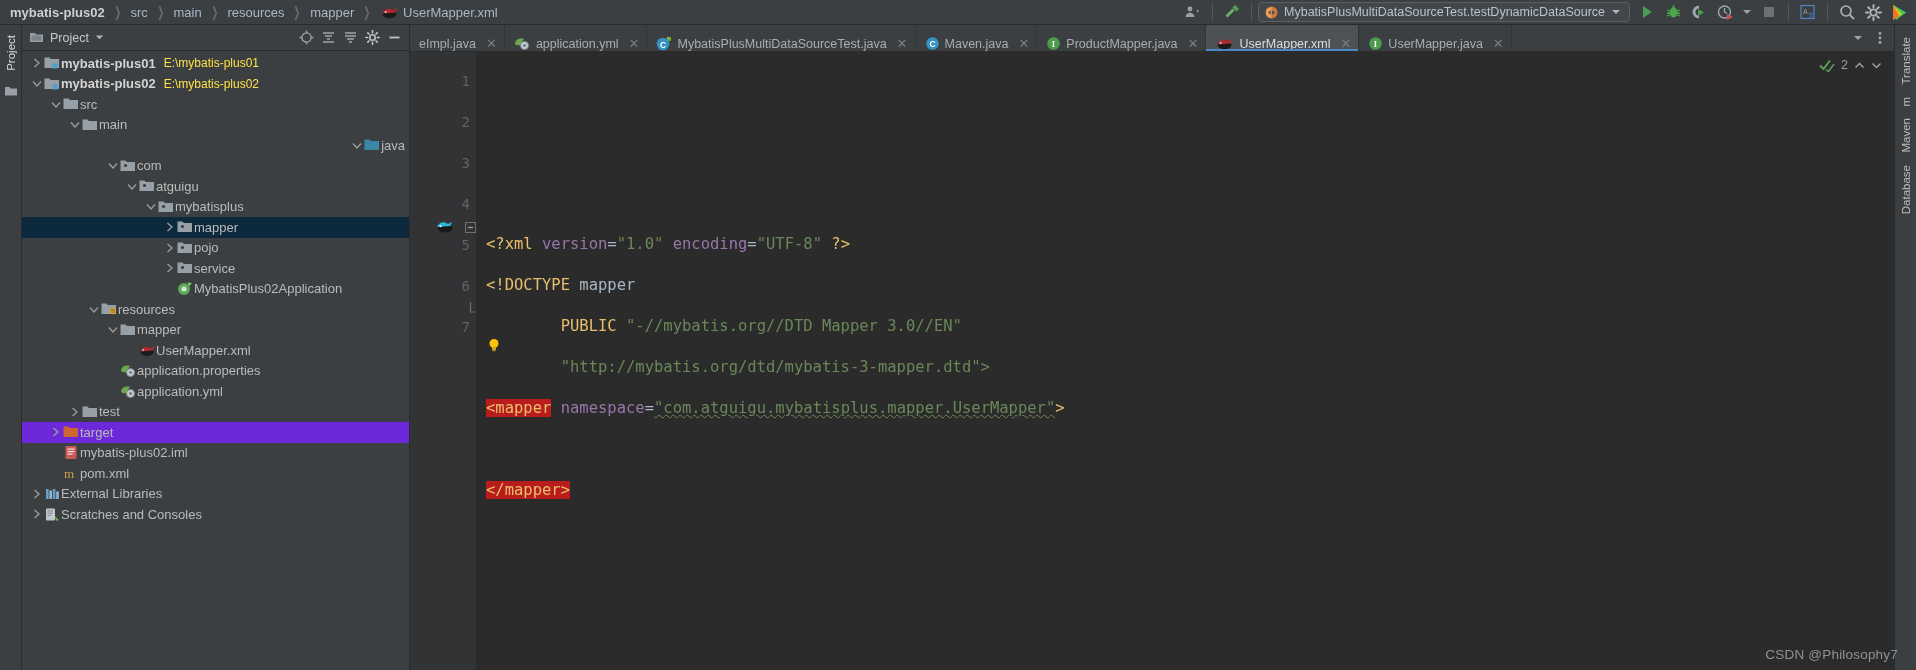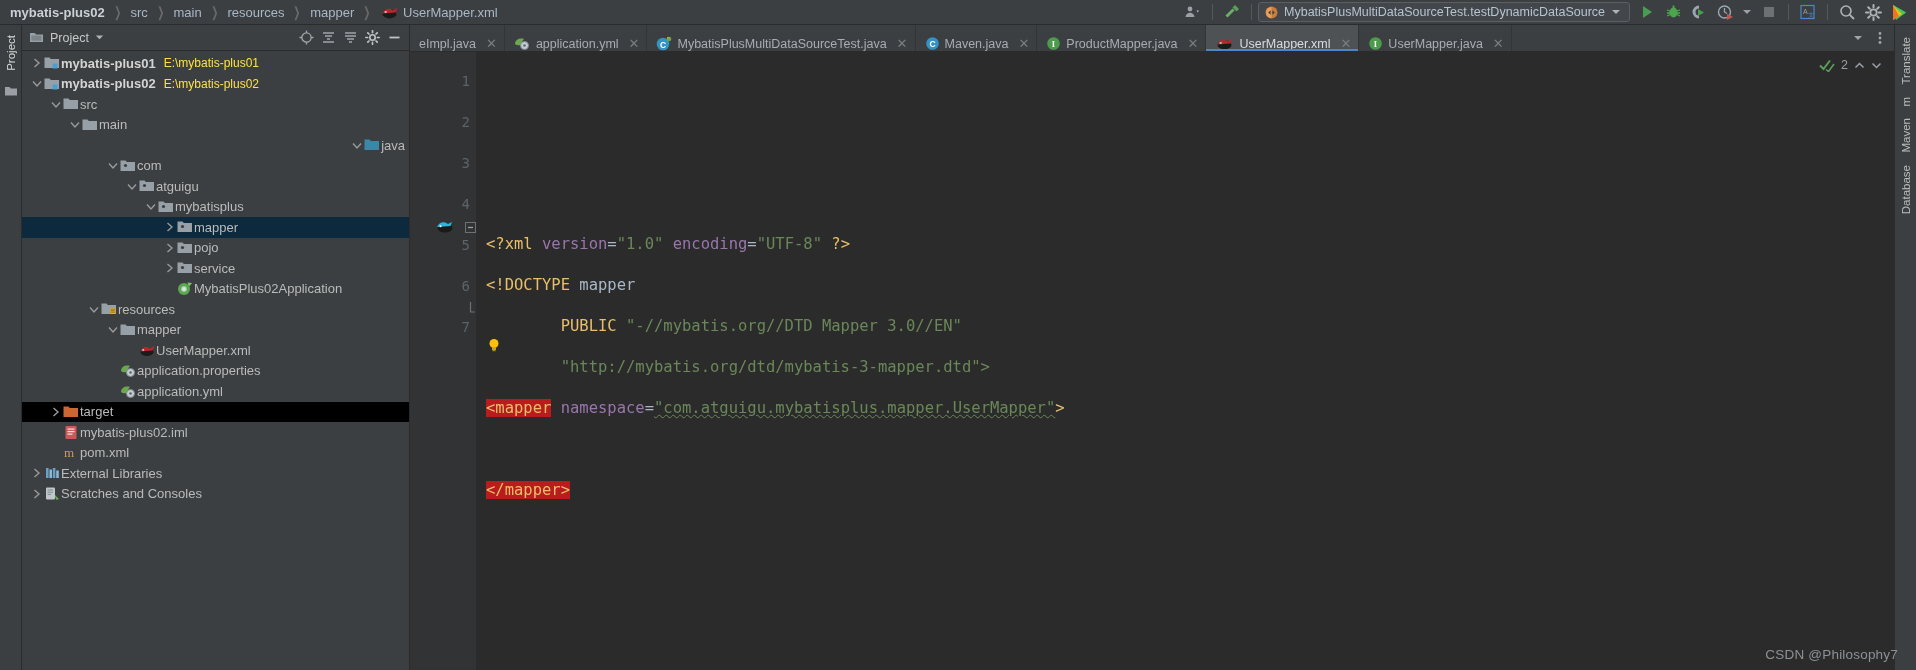--- a/index.html
+++ b/index.html
@@ -98,21 +98,21 @@
   .panel-head .spacer { flex: 1; }
   .ph-btn { width: 22px; height: 22px; display: flex; align-items: center; justify-content: center; }
 
   .tree { flex: 1; overflow: hidden; padding-top: 2px; font-size: 13px; }
   .trow {
     height: 20.5px; display: flex; align-items: center;
     white-space: nowrap; color: #bbbbbb;
     padding-right: 4px;
   }
   .trow.sel-blue { background: #0d293e; }
-  .trow.sel-brown { background: #000000; }
+  .trow.sel-brown { background: #6d28d9; }
   .tarrow {
     width: 13px; min-width: 13px; display: flex;
     align-items: center; justify-content: center;
     color: #9a9a9a; font-size: 9px;
   }
   .ticon { width: 18px; min-width: 18px; display: flex; align-items: center; justify-content: center; }
   .tlabel { font-size: 13px; color: #bbbbbb; }
   .tlabel.bold { font-weight: bold; color: #d4d4d4; }
   .tpath { font-size: 12px; color: #fde047; margin-left: 8px; }
 
@@ -639,20 +639,33 @@
             <span class="tarrow"></span>
             <span class="ticon">
               <svg width="17" height="15" viewBox="0 0 17 15">
                 <path d="M1 8 C1 3.5, 6 1.5, 10 3 C8 5, 7.5 7, 7 9 C5 9.5, 2.5 9.5, 1 8 Z" fill="#6aa84f"></path>
                 <circle cx="10.5" cy="9.5" r="4" fill="#c4ccd2" stroke="#7c858c" stroke-width="1"></circle>
                 <circle cx="10.5" cy="9.5" r="1.3" fill="#5d666d"></circle>
               </svg>
             </span>
             <span class="tlabel">application.yml</span>
           </div>
+          <div class="trow" style="padding-left: 46px;">
+            <span class="tarrow">
+              <svg width="9" height="10" viewBox="0 0 9 10">
+                <path d="M2.5 1 L7 5 L2.5 9" stroke="#9a9a9a" stroke-width="1.4" fill="none"></path>
+              </svg>
+            </span>
+            <span class="ticon">
+              <svg width="16" height="14" viewBox="0 0 16 14">
+                <path d="M0.5 1.5 L5.5 1.5 L6.8 3 L15 3 L15 12 L0.5 12 Z" fill="#97a0a6"></path>
+              </svg>
+            </span>
+            <span class="tlabel">test</span>
+          </div>
           <div class="trow sel-brown" style="padding-left: 27px;">
             <span class="tarrow">
               <svg width="9" height="10" viewBox="0 0 9 10">
                 <path d="M2.5 1 L7 5 L2.5 9" stroke="#9a9a9a" stroke-width="1.4" fill="none"></path>
               </svg>
             </span>
             <span class="ticon">
               <svg width="16" height="14" viewBox="0 0 16 14">
                 <path d="M0.5 1.5 L5.5 1.5 L6.8 3 L15 3 L15 12 L0.5 12 Z" fill="#cc6633"></path>
               </svg>

